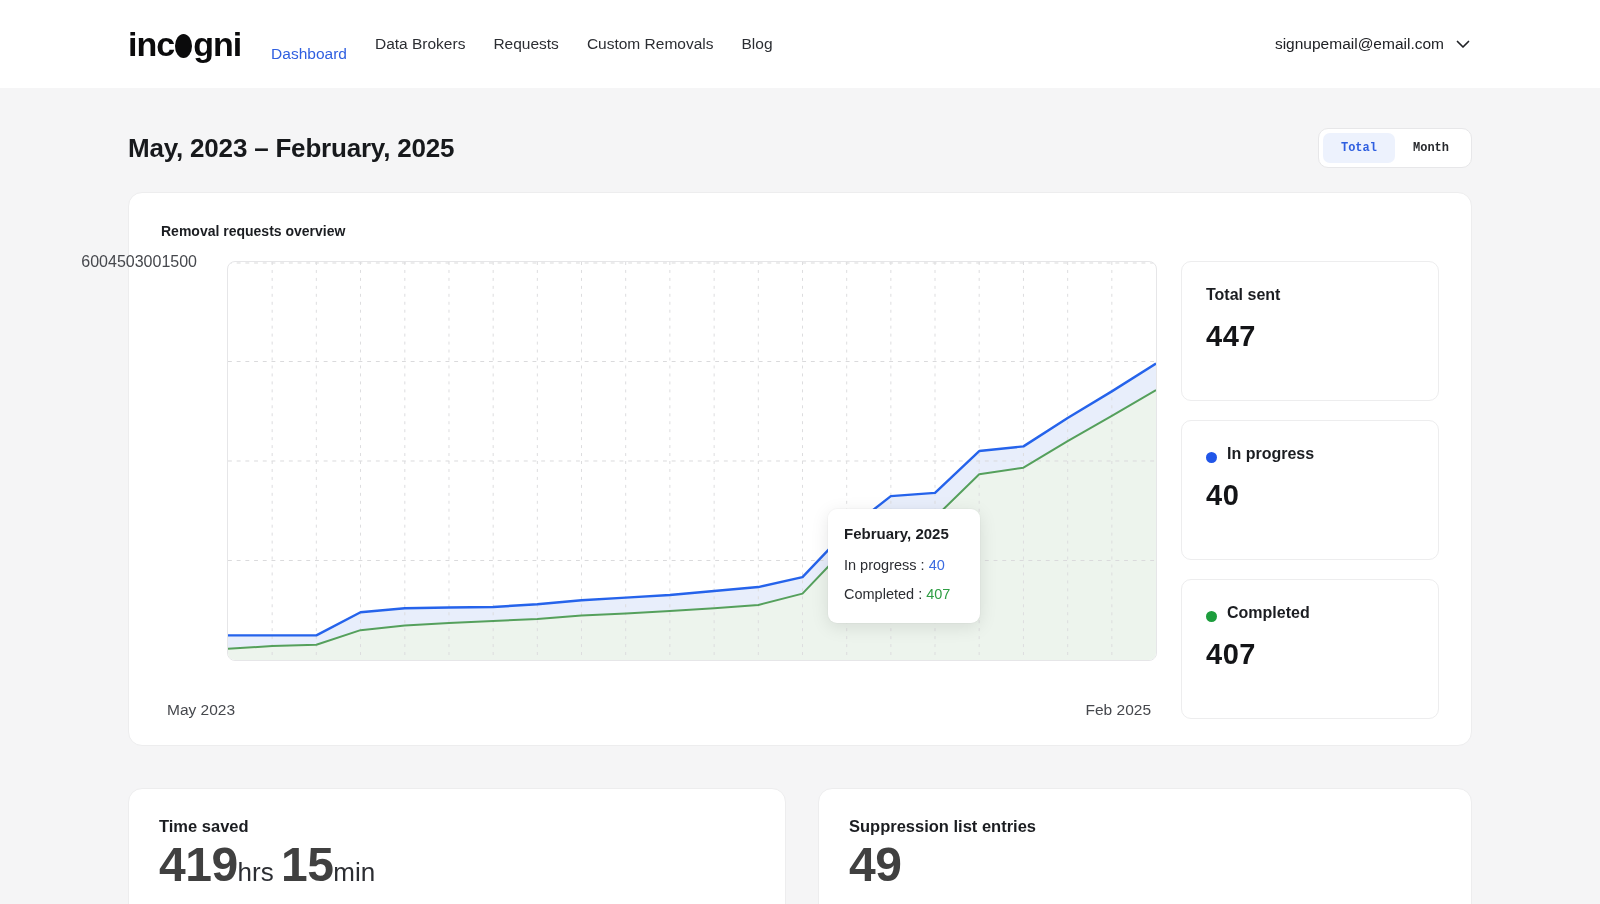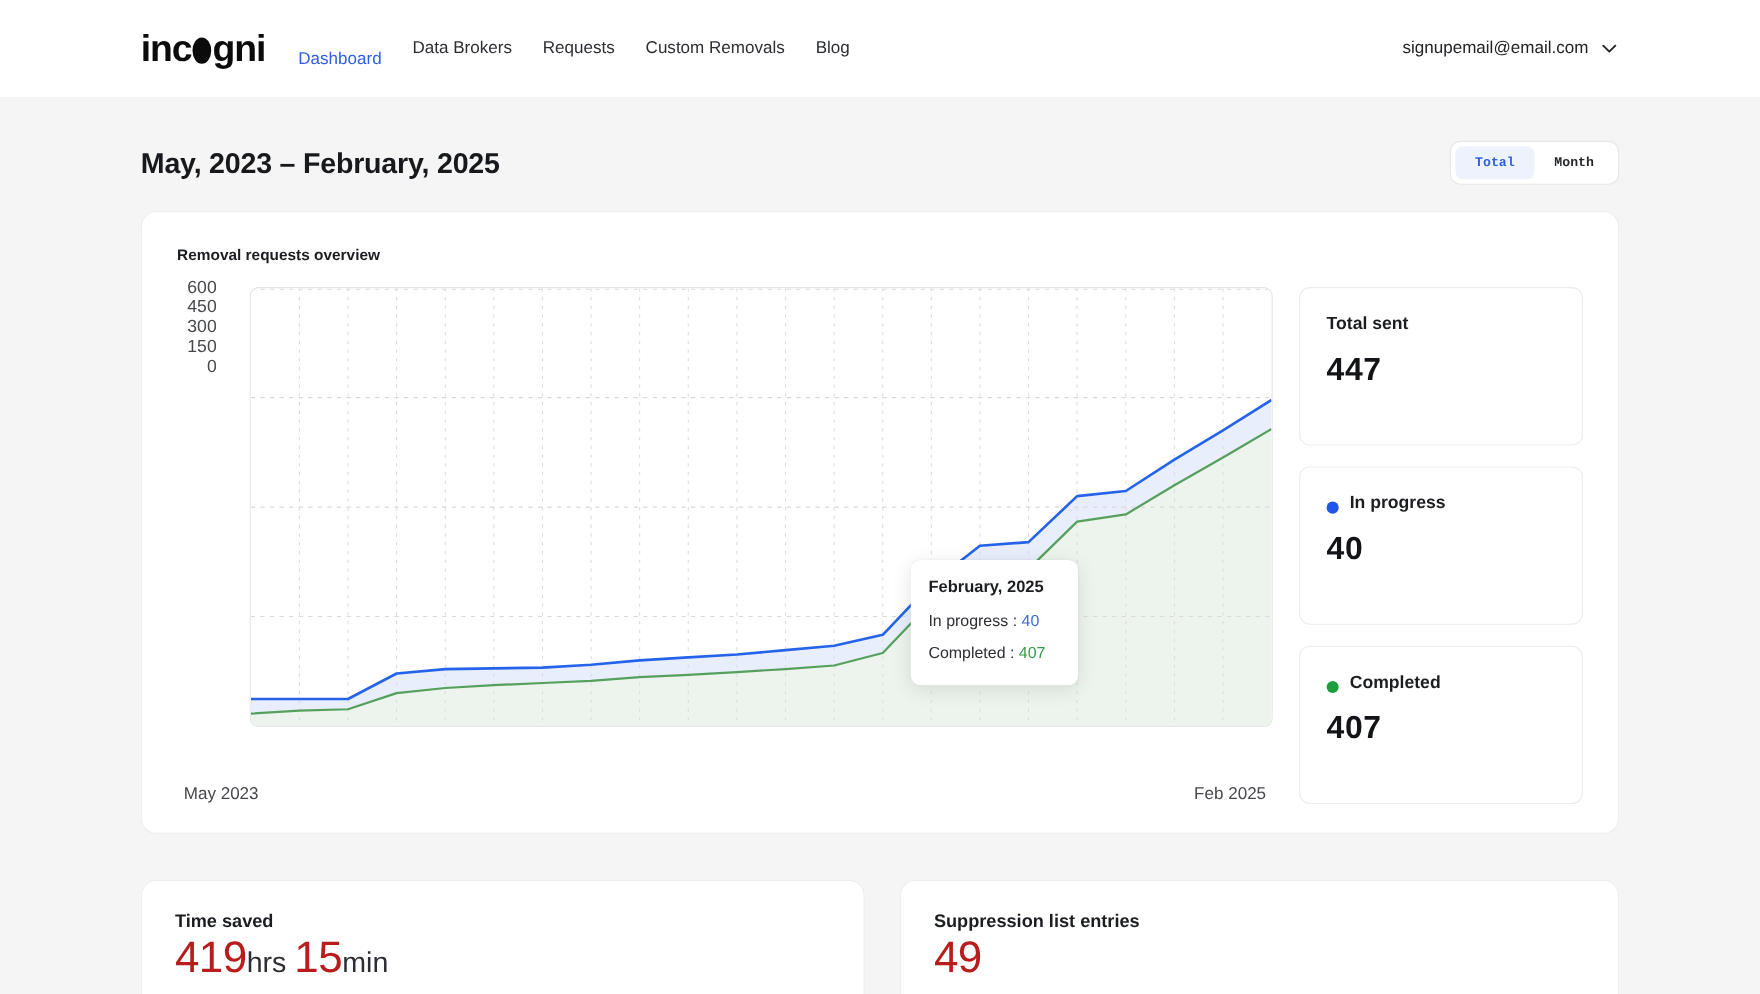--- a/index.html
+++ b/index.html
@@ -24,26 +24,26 @@
   .toggle { display:flex; background:#ffffff; border:1px solid #e7e7e9; border-radius:10px; padding:4px; }
   .toggle-btn { font-size:12px; font-weight:700; padding:8px 18px; border-radius:7px; border:none; background:transparent; color:#26282c; cursor:pointer; font-family:Liberation Mono, monospace; }
   .toggle-btn.active { background:#edf2fd; color:#2f5fe0; }
 
   
   .main-card { background:#ffffff; border:1px solid #ededee; border-radius:14px; padding:30px 32px 26px; }
   .card-title { font-size:14px; font-weight:700; color:#1b1d21; margin-bottom:22px; }
   .chart-layout { display:flex; gap:24px; }
   .chart-left { flex:1; min-width:0; }
   .chart-grid { display:flex; }
-  .y-axis { width:46px; display:flex; flex-direction:column; justify-content:flex-start;
+  .y-axis { width:46px; display:flex; flex-direction:row; justify-content:flex-end;
     text-align:right; padding-right:10px; font-size:16px; color:#46484d; transform:translateY(-8px); height:414px; }
   .plot-wrap { position:relative; flex:1;margin-left:20px; }
   .plot-frame { border:1px solid #e6e6e8; border-radius:8px; background:#ffffff; overflow:hidden; }
   .plot-frame svg { display:block; width:100%; height:398px; }
-  .x-axis { display:flex; justify-content:space-between; font-size:15.5px; color:#46484d; margin-top:38px; padding:0 6px; }
+  .x-axis { display:flex; justify-content:space-between; font-size:15.5px; color:#46484d; margin-top:26px; padding:0 6px; }
 
   
   .tooltip { position:absolute; left:601px; top:248px; width:152px; background:#ffffff; border-radius:9px;
     box-shadow:0 4px 18px rgba(0,0,0,0.10), 0 0 0 1px rgba(0,0,0,0.02); padding:16px 16px 14px; }
   .tooltip-title { font-size:15px; font-weight:700; color:#1b1d21; margin-bottom:9px; }
   .tooltip-row { font-size:14.5px; color:#2c2e33; line-height:2.0; white-space:nowrap; }
   .tooltip-row .val-blue { color:#3b6be0; }
   .tooltip-row .val-green { color:#2f9e44; }
 
   
@@ -52,21 +52,21 @@
   .stat-label { font-size:16px; font-weight:700; color:#1b1d21; display:flex; align-items:flex-end; gap:10px; }
   .dot { width:11px; height:11px; border-radius:50%; display:inline-block; }
   .stat-value { font-size:29px; font-weight:700; color:#131417; margin-top:16px; letter-spacing:0.5px; }
 
   
   .bottom-row { display:flex; gap:32px; margin-top:42px; }
   .bottom-card { background:#ffffff; border:1px solid #ededee; border-radius:14px; padding:28px 30px; height:160px; }
   .bottom-card.left { width:658px; }
   .bottom-card.right { flex:1; }
   .bottom-label { font-size:16.5px; font-weight:700; color:#1b1d21; margin-bottom:1px; }
-  .big-number { font-size:40px; font-weight:400; color:#b91c1c; letter-spacing:-0.5px; }
+  .big-number { font-size:48px; font-weight:700; color:#404040; letter-spacing:-0.5px; }
   .big-unit { font-size:26px; font-weight:400; color:#2c2e33; letter-spacing:0; }
 </style>
 </head>
 <body>
 
 <div class="header">
   <div class="logo">
     <span>inc</span>
       <span class="logo-o"></span>
       <span>gni</span>

